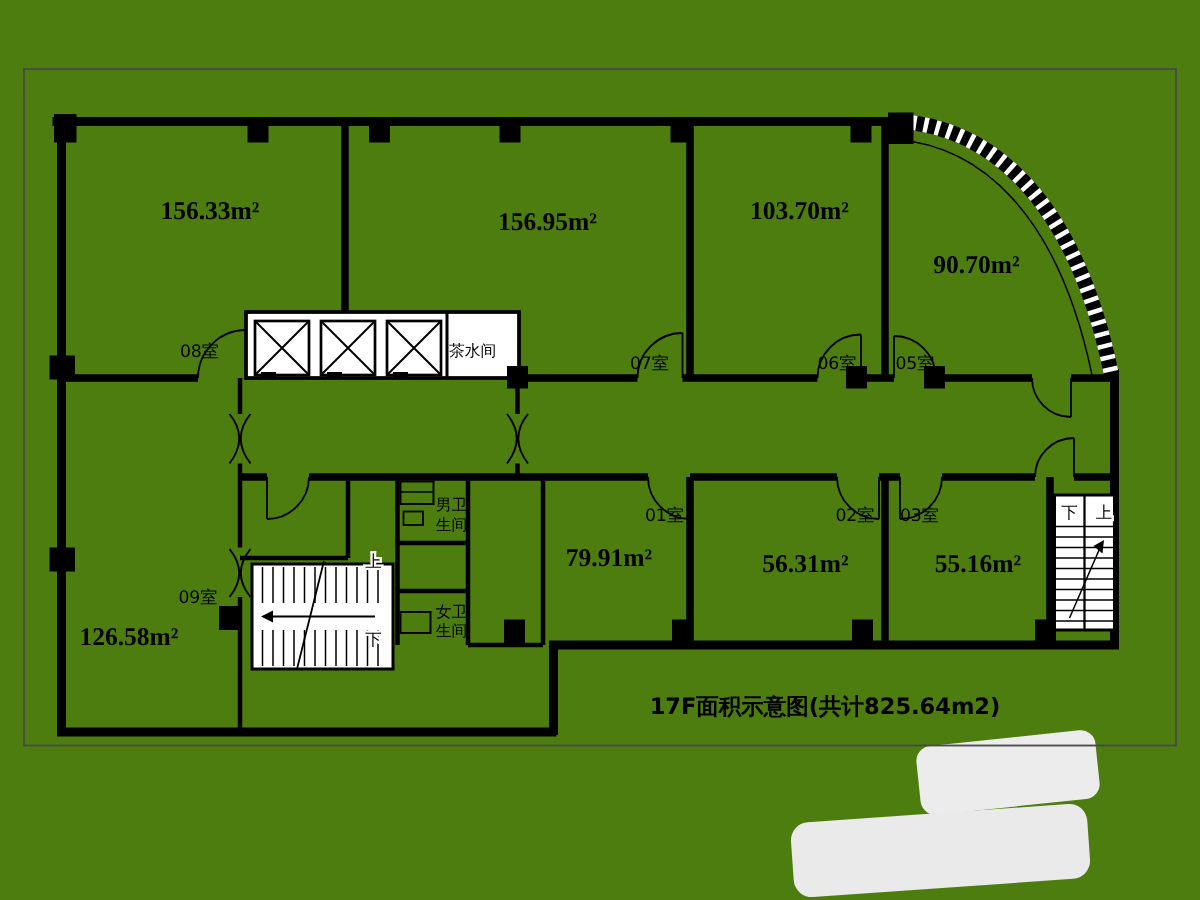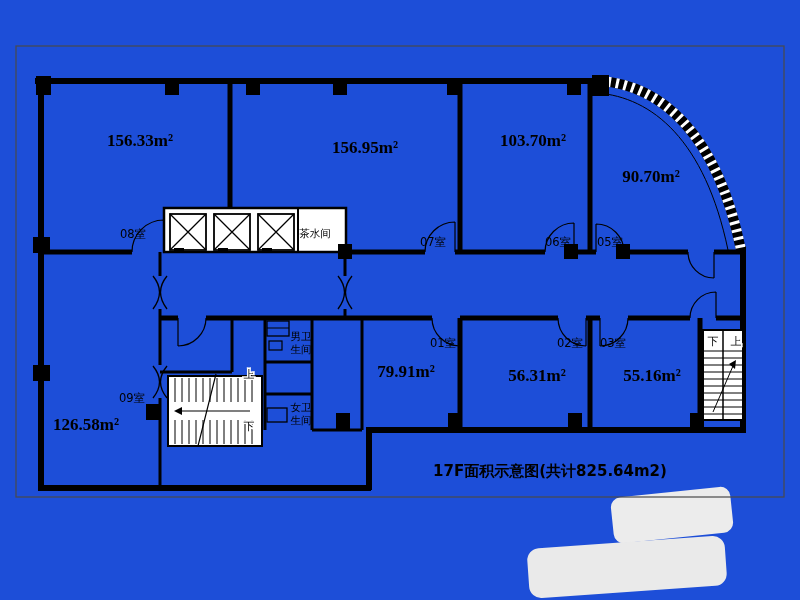--- a/index.html
+++ b/index.html
@@ -1,17 +1,17 @@
 <!DOCTYPE html>
 <html><head>
 <meta charset="utf-8">
 <style>
   html,body{margin:0;padding:0;background:#fbfbfb;}
   .canvas{
-    width:800px;height:600px;position:relative;background:#1d4ed8;overflow:hidden;
+    width:800px;height:600px;position:relative;background:#4d7c0f;overflow:hidden;
     font-family:"DejaVu Sans", sans-serif;
   }
   svg{display:block;}
   text{fill:#000;}
   .area-label{font-family:"Liberation Serif","DejaVu Serif",serif;font-size:17px;font-weight:bold;}
   .num-label{font-family:"DejaVu Sans",sans-serif;font-size:11.5px;}
   .fac-label{font-family:"DejaVu Sans",sans-serif;font-size:10.5px;}
   .stair-label{font-family:"DejaVu Sans",sans-serif;font-size:11px;paint-order:stroke;stroke:#fff;stroke-width:3px;}
   .caption{font-family:"DejaVu Sans",sans-serif;font-size:15px;font-weight:600;}
 </style>

